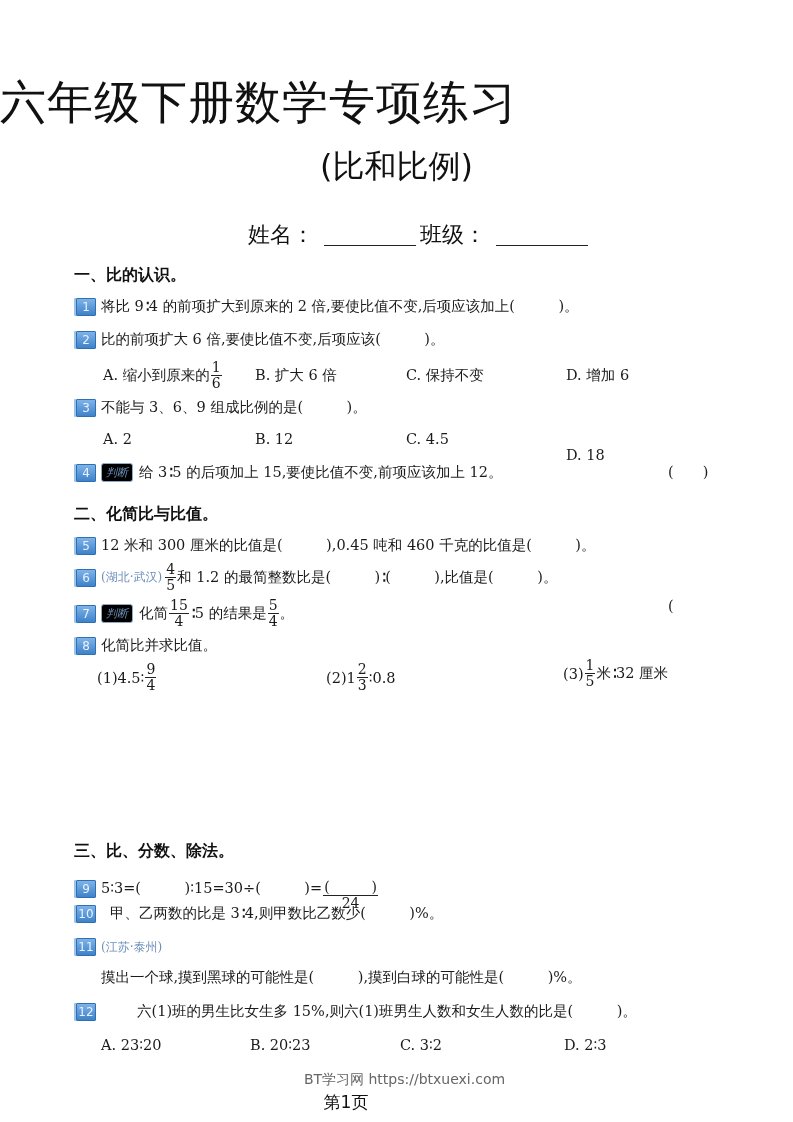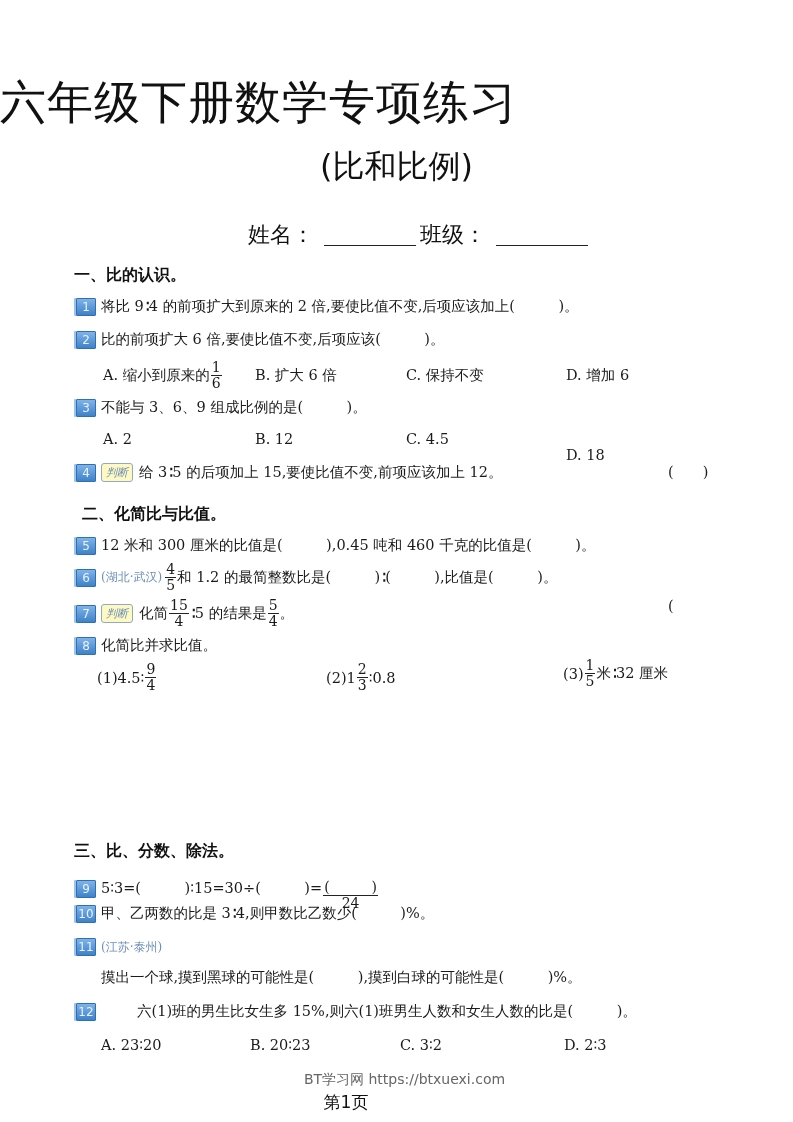--- a/index.html
+++ b/index.html
@@ -11,21 +11,21 @@
   .subtitle { left:0; width:793px; top:145px; text-align:center; font-family:"DejaVu Sans","Liberation Sans",sans-serif;
               font-size:32px; color:#111; }
   .namebar { top:220px; left:248px; font-family:"DejaVu Sans","Liberation Sans",sans-serif; font-size:22px; color:#111; }
   .namebar .blank { display:inline-block; width:92px; border-bottom:1.5px solid #222; height:22px; vertical-align:-4px; margin:0 4px 0 10px; }
   .sec { font-family:"DejaVu Sans","Liberation Sans",sans-serif; font-size:16px; font-weight:bold; color:#111; left:74px; }
   .q { left:76px; font-size:14.5px; display:flex; align-items:center; }
   .num { display:inline-block; min-width:16px; height:16px; padding:0 1px; background:linear-gradient(#7fb3e8,#3f82c9);
          border:1px solid #2f6fb3; color:#e8f2ff; font-family:"DejaVu Sans","Liberation Sans",sans-serif; font-size:12px;
          line-height:16px; text-align:center; margin-right:5px; border-radius:1px; box-shadow:-2px 0 0 #9cc3ea; }
   .tag { display:inline-block; height:17px; padding:0 4px; border:1px solid #8fa9c7; border-radius:3px;
-         background:#fef9c3; color:#6d8fb8; font-size:11px; line-height:17px; margin-right:6px; font-style:italic; }
+         background:#000000; color:#6d8fb8; font-size:11px; line-height:17px; margin-right:6px; font-style:italic; }
   .src { color:#6d8fb8; font-size:12px; margin-right:2px; }
   .opt { font-size:14.5px; }
   .frac { display:inline-flex; flex-direction:column; align-items:center; vertical-align:middle; font-size:14px; line-height:15px; margin:0 1px; }
   .frac .n { border-bottom:1px solid #222; padding:0 1px; }
   .footer1 { left:8px; width:793px; top:1071px; text-align:center; font-family:"DejaVu Sans","Liberation Sans",sans-serif; font-size:14px; color:#666; }
   .footer2 { left:0; width:692px; top:1091px; text-align:center; font-family:"DejaVu Sans","Liberation Sans",sans-serif; font-size:17px; color:#111; }
 </style>
 </head>
 <body>
 
@@ -66,21 +66,21 @@
 <div class="abs opt" style="top:431px; left:406px;">C. 4.5</div>
 <div class="abs opt" style="top:431px; left:566px;margin-top:16px;">D. 18</div>
 
 <div class="abs q" style="top:463px;">
   <span class="num">4</span>
   <span class="tag">判断</span>
   <span>给 3∶5 的后项加上 15,要使比值不变,前项应该加上 12。</span>
 </div>
 <div class="abs opt" style="top:463px; left:668px; word-spacing:14px;">(　　)</div>
 
-<div class="abs sec" style="top:504px;margin-left:8px;">二、化简比与比值。</div>
+<div class="abs sec" style="top:504px;">二、化简比与比值。</div>
 
 <div class="abs q" style="top:536px;">
   <span class="num">5</span>
   <span>12 米和 300 厘米的比值是(　　　),0.45 吨和 460 千克的比值是(　　　)。</span>
 </div>
 
 <div class="abs q" style="top:562px;">
   <span class="num">6</span>
   <span class="src">(湖北·武汉)</span>
   <span class="frac">
@@ -139,21 +139,21 @@
 
 <div class="abs q" style="top:866px;">
   <span class="num">9</span>
   <span>5∶3=(　　　)∶15=30÷(　　　)=</span>
   <span class="frac" style="margin-top:14px;">
       <span class="n">(　　　)</span>
       <span>24</span>
     </span>
 </div>
 
-<div class="abs q" style="top:904px;">
+<div class="abs q" style="top:904px;gap:9px;">
   <span class="num">10</span>
   <span>甲、乙两数的比是 3∶4,则甲数比乙数少(　　　)%。</span>
 </div>
 
 <div class="abs q" style="top:938px;">
   <span class="num">11</span>
   <span class="src">(江苏·泰州)</span>
 </div>
 <div class="abs opt" style="top:968px; left:101px;">摸出一个球,摸到黑球的可能性是(　　　),摸到白球的可能性是(　　　)%。</div>
 

